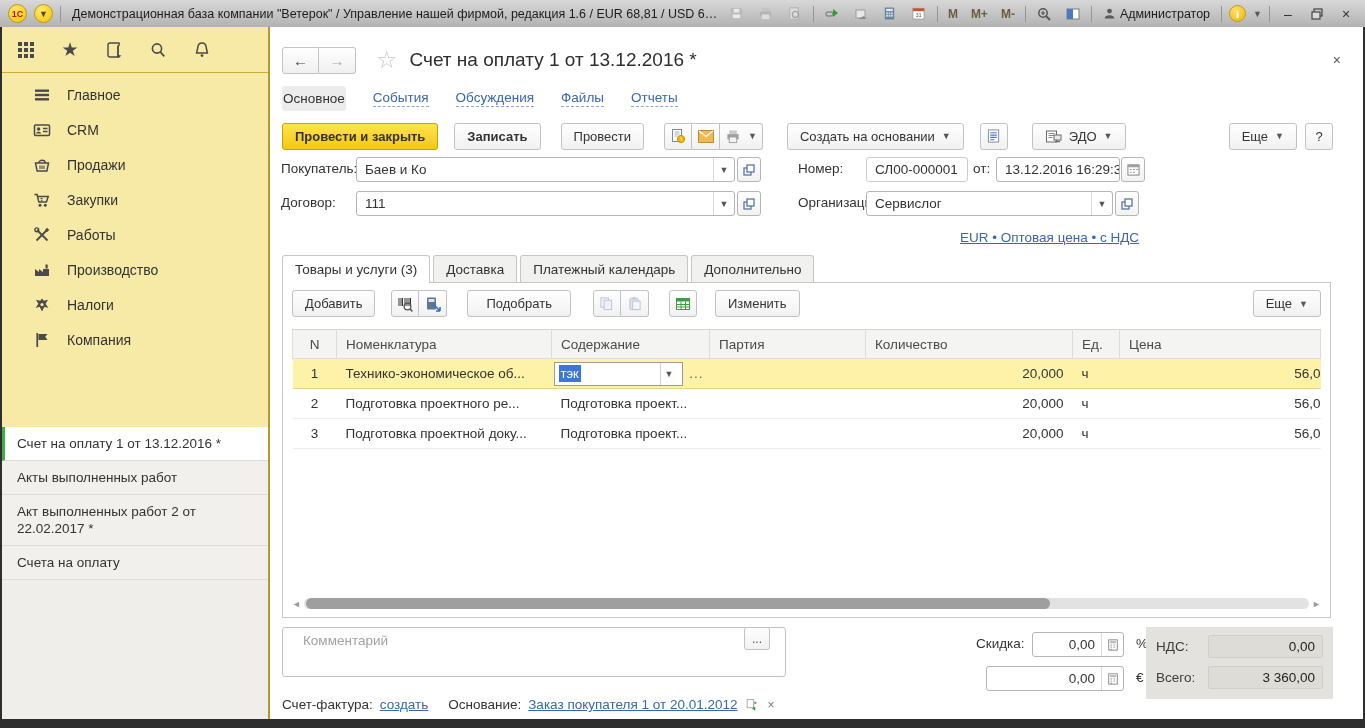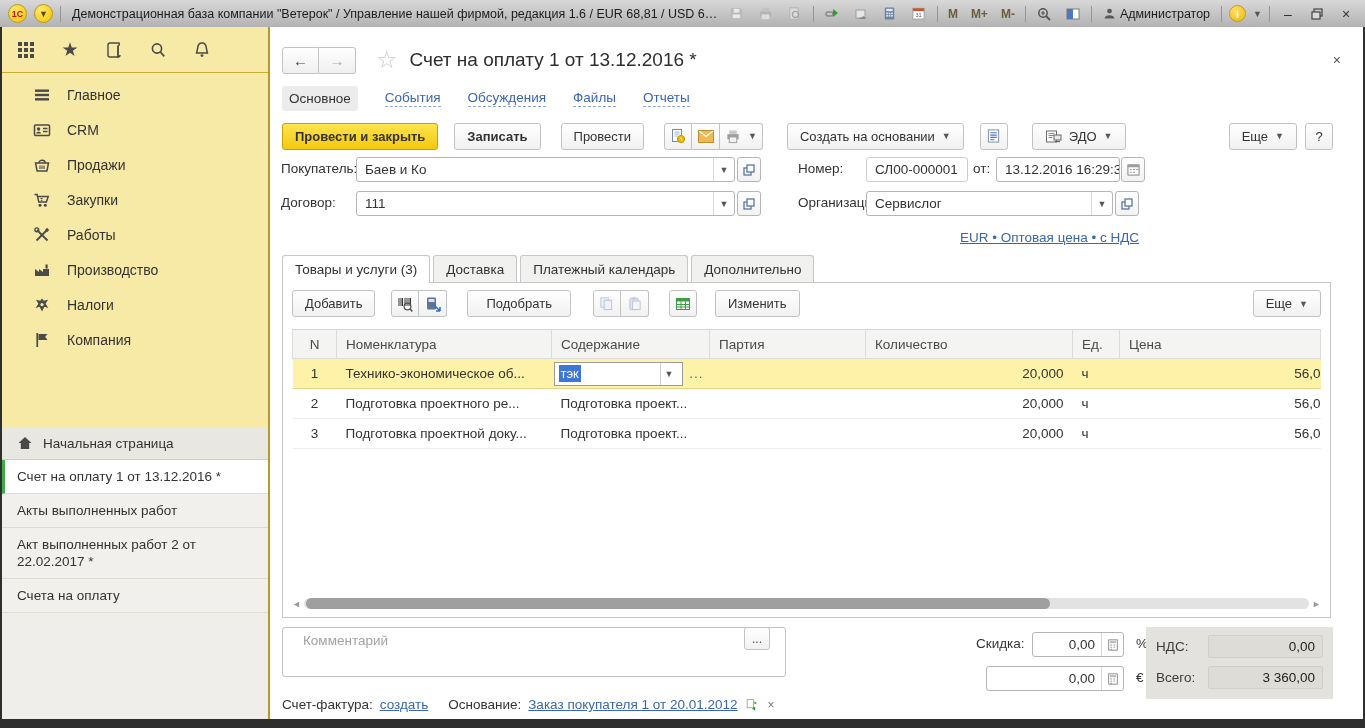--- a/index.html
+++ b/index.html
@@ -50,21 +50,21 @@
   .nav-btn { width:37px; height:27px; border:1px solid #c3c3c3; background:linear-gradient(#ffffff,#efefef);
     display:flex; align-items:center; justify-content:center; font-size:15px; }
   .nav-btn.back { border-radius:3px 0 0 3px; color:#444; }
   .nav-btn.fwd  { border-radius:0 3px 3px 0; color:#aaa; border-left:none; }
   .hdr-star { color:#c8c8c8; font-size:24px; margin:0 12px 0 20px; }
   .doc-title { font-size:19px; color:#2e2e2e; }
   .form-close { margin-left:auto; color:#555; font-size:14px; padding:2px 4px; }
 
   .link-tabs { position:absolute; top:58px; left:12px; display:flex; align-items:center; gap:27px; height:26px; }
   .ltab { color:#3a66ad; font-size:13.5px; border-bottom:1px dashed #8ea6cf; padding-bottom:1px; cursor:pointer; }
-  .ltab.active { color:#333; background:#ececec; border-radius:3px; border-bottom:none; padding:5px 7px; }
+  .ltab.active { color:#333; background:#ececec; border-radius:3px; border-bottom:none; padding:5px 1px; }
 
   .cmd-bar { position:absolute; top:94px; left:12px; right:30px; height:30px; display:flex; align-items:center; gap:8px; }
   .btn { height:27px; border:1px solid #c2c2c2; border-radius:3px; background:linear-gradient(#ffffff,#f1f1f1);
     font-size:13px; color:#333; padding:0 12px; display:inline-flex; align-items:center; gap:7px; white-space:nowrap; cursor:pointer; }
   .btn.primary { background:linear-gradient(#ffe44f,#f3c80f); border-color:#c6a300; font-weight:bold; }
   .ibtn { padding:0 5px; min-width:28px; justify-content:center; }
   .caret { font-size:9px; color:#555; }
   .btn-grp { display:flex; }
   .btn-grp .btn { border-radius:0; border-left-width:0; }
   .btn-grp .btn:first-child { border-radius:3px 0 0 3px; border-left-width:1px; }
@@ -355,26 +355,20 @@
                 <svg width="18" height="18" viewBox="0 0 18 18">
                   <rect x="3.4" y="2" width="1.7" height="14" fill="#4a4a4a"></rect>
                   <path d="M5.5 3h9l-2.3 2.8L14.5 9h-9z" fill="#4a4a4a"></path>
                 </svg>
               </span>
               <span>Компания</span>
             </div>
         </div>
       </div>
 
-      <div class="home-row">
-        <svg width="16" height="16" viewBox="0 0 16 16">
-            <path d="M8 2L1.5 8H3.8v6h8.4V8h2.3z" fill="#4a4a4a"></path>
-          </svg>
-        <span>Начальная страница</span>
-      </div>
       <div class="win-item active">Счет на оплату 1 от 13.12.2016 *</div>
       <div class="win-item">Акты выполненных работ</div>
       <div class="win-item" style="white-space:normal;">Акт выполненных работ 2 от 22.02.2017 *</div>
       <div class="win-item">Счета на оплату</div>
     </div>
 
     <div class="main">
 
       <div class="doc-header">
         <div class="navgrp">

